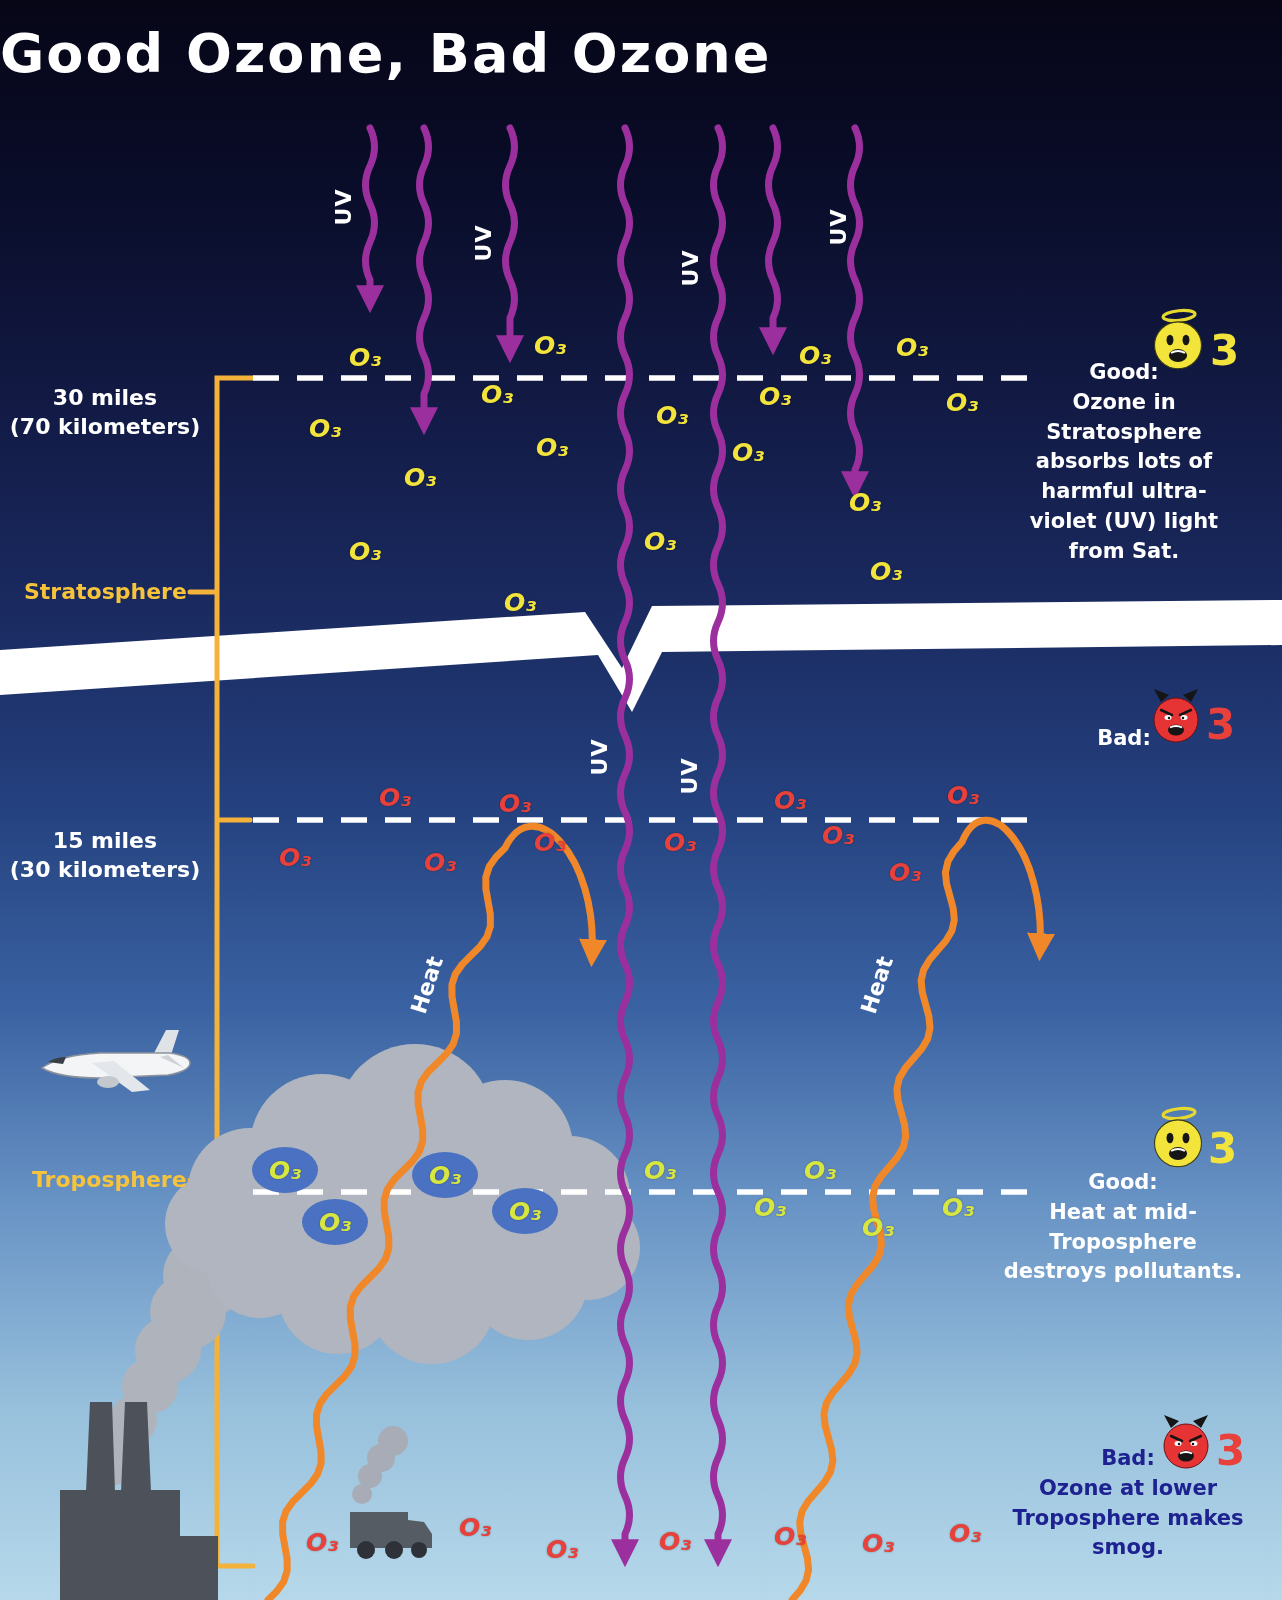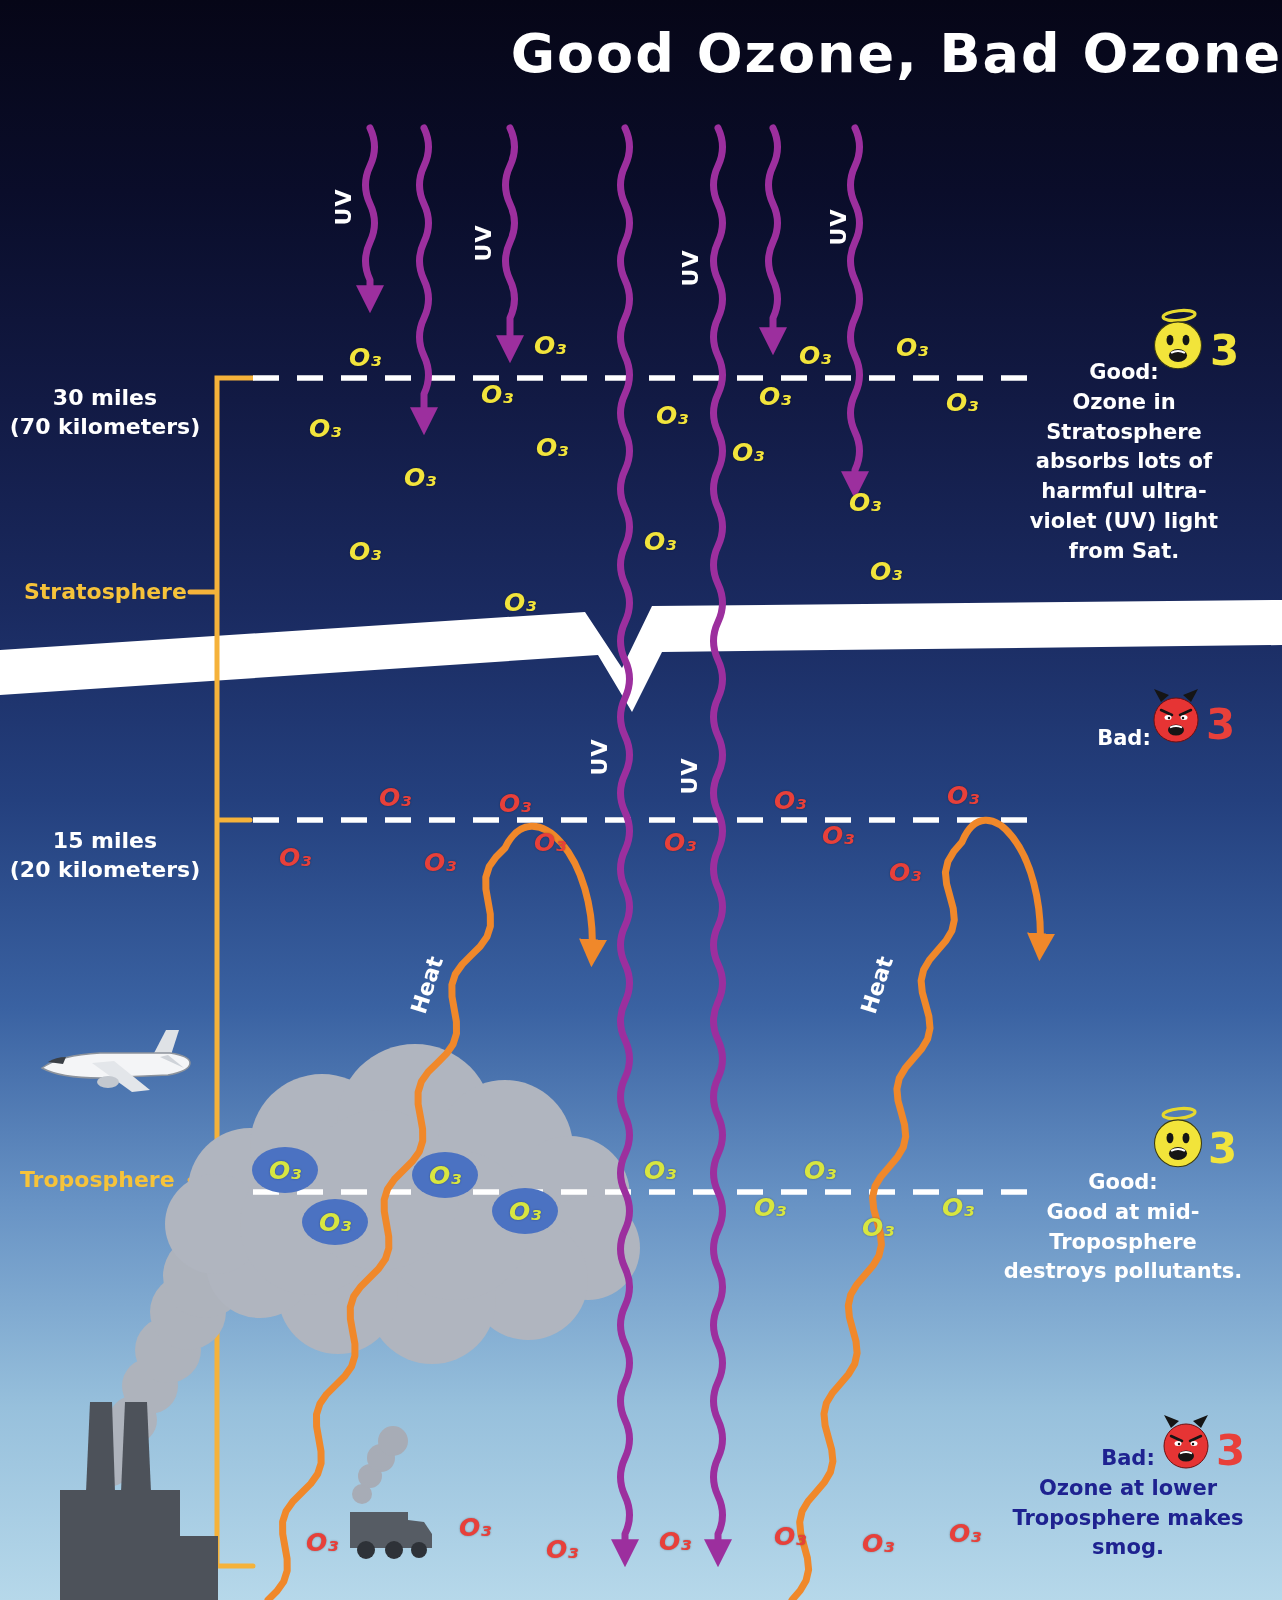--- a/index.html
+++ b/index.html
@@ -4,21 +4,21 @@
 <style>
   * { margin:0; padding:0; box-sizing:border-box; }
   html,body { background:#222; }
   body { font-family:"DejaVu Sans", sans-serif; }
   #stage {
     position:relative; width:1282px; height:1600px; overflow:hidden; margin:0 auto;
     background:linear-gradient(180deg,#060617 0%,#0a0d2a 12%,#121a44 25%,#1a2a60 38%,#24407e 50%,#3a62a2 63%,#6792c4 75%,#97c0dc 88%,#b6d8ea 100%);
   }
   #scene { position:absolute; left:0; top:0; }
   .title {
-    position:absolute; top:22px; left:0; width:100%; text-align:right;
+    position:absolute; top:22px; left:0; width:100%; text-align:left;
     color:#ffffff; font-size:54px; font-weight:bold; letter-spacing:2px;
   }
   .o3 {
     position:absolute; transform:translate(-50%,-50%);
     font-weight:bold; font-style:italic; font-size:25px; white-space:nowrap;
     text-shadow:0 0 2px rgba(0,0,0,.35);
   }
   .uvlab {
     position:absolute; color:#fff; font-weight:bold; font-size:22px; letter-spacing:1px;
     transform:translate(-50%,-50%) rotate(-90deg);
@@ -168,24 +168,24 @@
   </svg>
 
   <h1 class="title">Good Ozone, Bad Ozone</h1>
 
   <div class="leftlab" style="left:0px;top:352px;width:210px">
     <span>30 miles</span><br>
     <span>(70 kilometers)</span>
   </div>
   <div class="leftlab" style="left:0px;top:795px;width:210px">
     <span>15 miles</span><br>
-    <span>(20 kilometers)</span>
+    <span>(30 kilometers)</span>
   </div>
   <span class="layerlab" style="left:24px;top:579px">Stratosphere</span>
-  <span class="layerlab" style="left:20px;top:1167px">Troposphere</span>
+  <span class="layerlab" style="left:32px;top:1167px">Troposphere</span>
 
   <span class="uvlab" style="left:343px;top:207px">UV</span>
   <span class="uvlab" style="left:483px;top:243px">UV</span>
   <span class="uvlab" style="left:690px;top:268px">UV</span>
   <span class="uvlab" style="left:838px;top:227px">UV</span>
   <span class="uvlab" style="left:599px;top:757px">UV</span>
   <span class="uvlab" style="left:689px;top:776px">UV</span>
 
   <span class="heatlab" style="left:427px;top:985px">Heat</span>
   <span class="heatlab" style="left:877px;top:985px">Heat</span>
@@ -206,21 +206,21 @@
   <div class="note" style="left:1010px;top:724px;width:228px">
     <span class="hd">Bad:</span>
   </div>
 
   <svg class="face" style="left:1146px;top:1106px;width:64px;height:63px" viewBox="0 0 120 118">
       <use href="#face-good"></use>
     </svg>
   <span class="three y" style="left:1208px;top:1124px">3</span>
   <div class="note" style="left:998px;top:1168px;width:250px">
     <span class="hd">Good:</span>
-    <span>Good at mid-Troposphere destroys pollutants.</span>
+    <span>Heat at mid-Troposphere destroys pollutants.</span>
   </div>
 
   <svg class="face" style="left:1156px;top:1412px;width:60px;height:59px" viewBox="0 0 120 118">
       <use href="#face-bad"></use>
     </svg>
   <span class="three r" style="left:1216px;top:1426px">3</span>
   <div class="note dark" style="left:1002px;top:1444px;width:252px">
     <span class="hd">Bad:</span>
     <span>Ozone at lower Troposphere makes smog.</span>
   </div>

